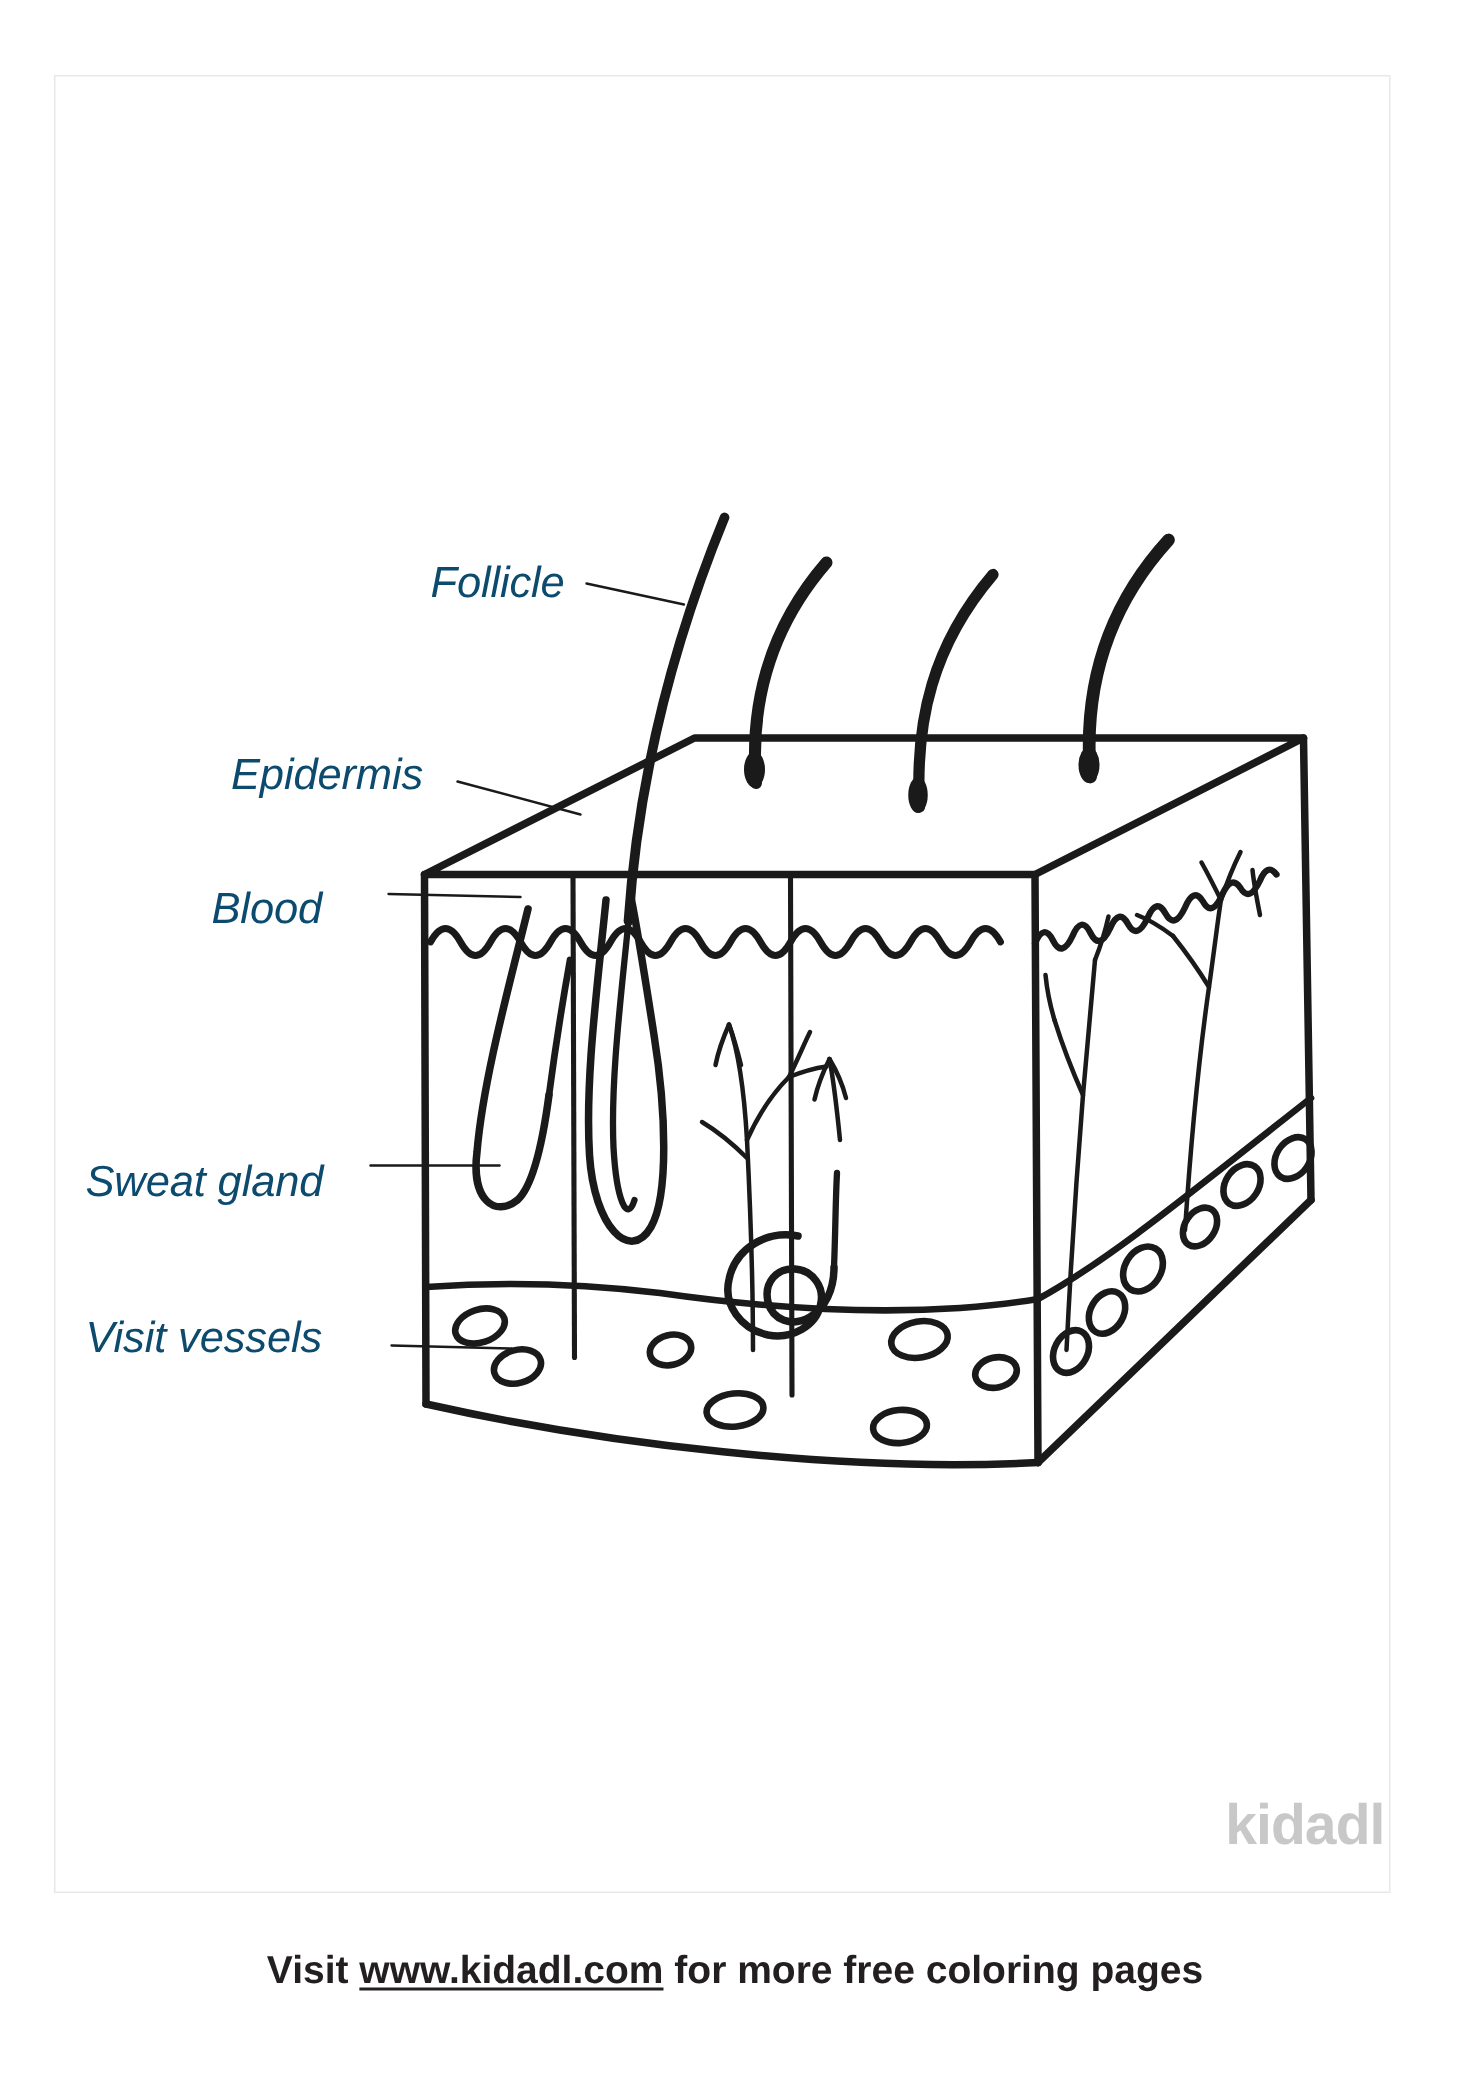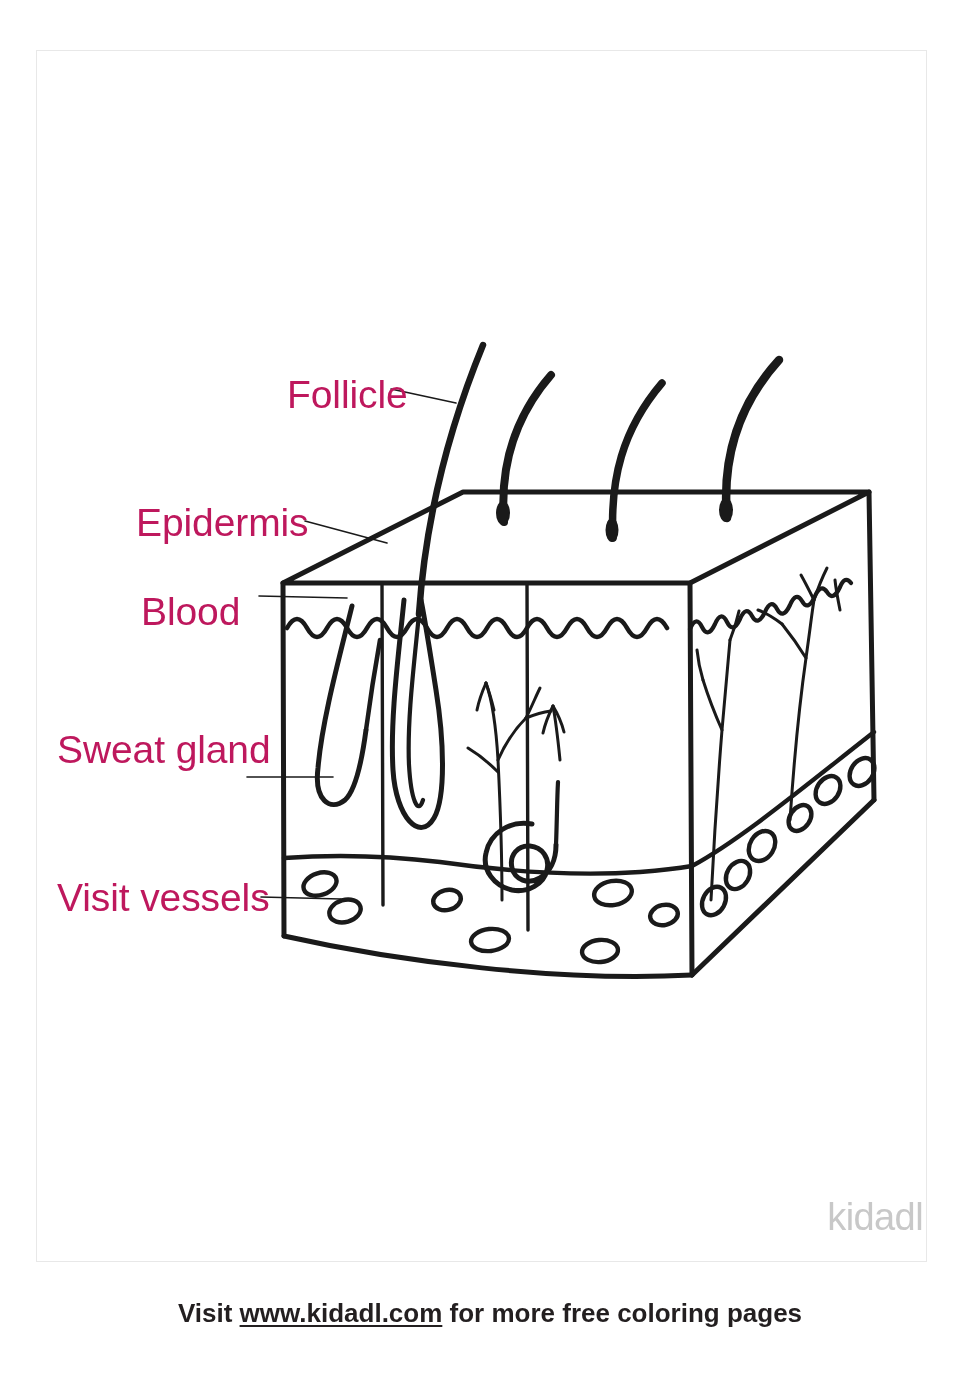--- a/index.html
+++ b/index.html
@@ -31,38 +31,39 @@
     position: absolute;
     left: 0;
     top: 0;
     width: 980px;
     height: 1389px;
     pointer-events: none;
   }
   .label-text {
     position: absolute;
     font-family: "Liberation Sans", sans-serif;
-    font-size: 39px;
-    color: #be185d;
+    font-size: 29px;
+    color: #0c4a6e;
     white-space: nowrap;
     letter-spacing: -0.1px;
+    font-style: italic;
   }
   #label-follicle   { left: 287px; top: 373px; }
-  #label-epidermis  { left: 136px; top: 501px; }
+  #label-epidermis  { left: 154px; top: 501px; }
   #label-dermis     { left: 141px; top: 590px; }
-  #label-sweat      { left: 57px;  top: 728px; text-align: center; }
+  #label-sweat      { left: 57px;  top: 772px; text-align: center; }
   #label-blood      { left: 57px;  top: 876px; }
 
   #watermark {
     position: absolute;
     right: 57px;
     top: 1196px;
     font-family: "Liberation Sans", sans-serif;
     font-size: 38px;
-    font-weight: normal;
+    font-weight: bold;
     color: #c8c8c8;
     letter-spacing: -0.6px;
   }
   #footer {
     position: absolute;
     left: 0;
     top: 1298px;
     width: 980px;
     text-align: center;
     font-family: "Liberation Sans", sans-serif;

